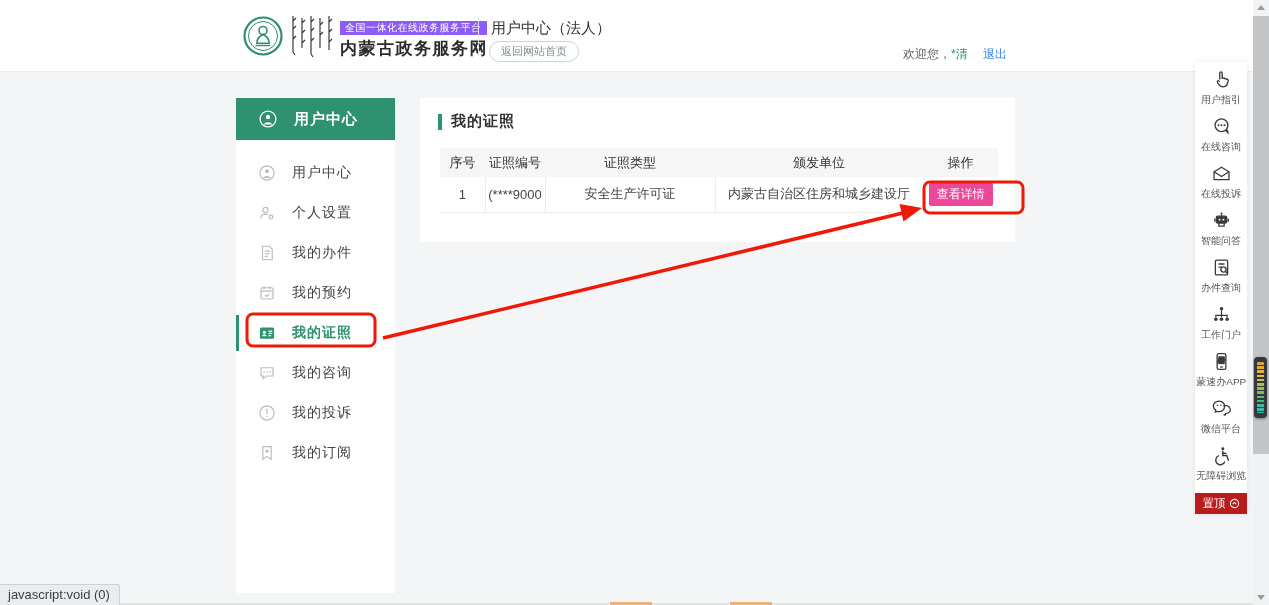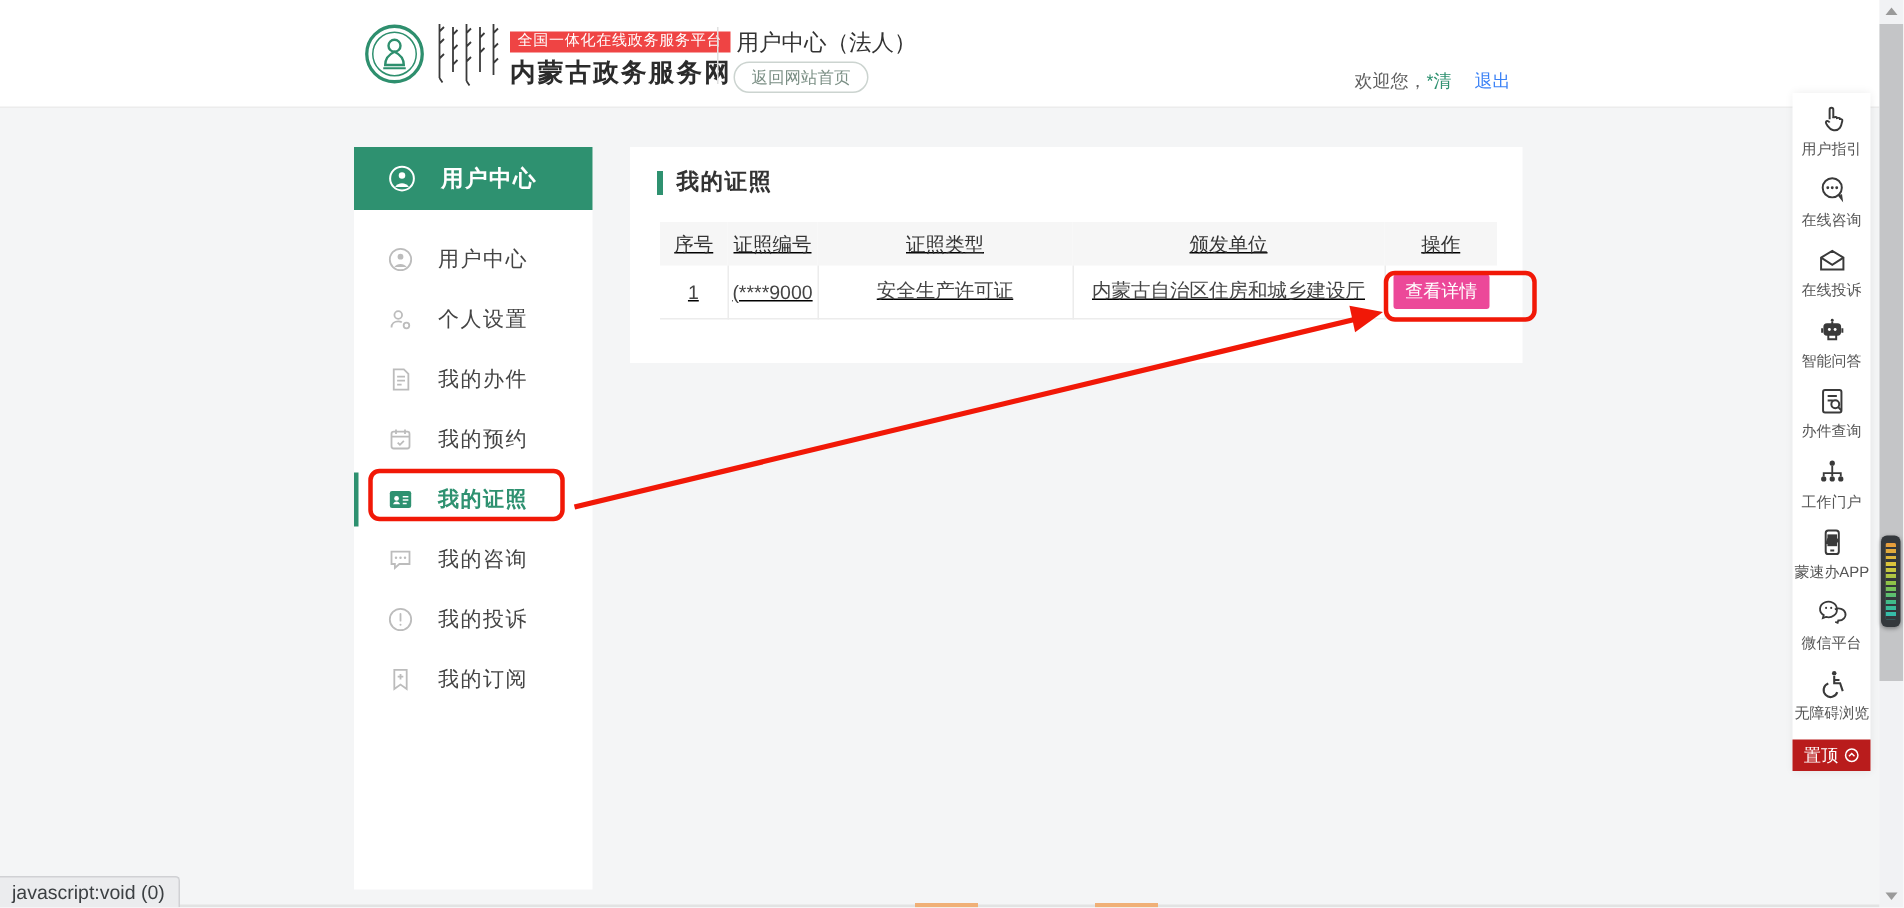--- a/index.html
+++ b/index.html
@@ -4,21 +4,21 @@
 <style>
   * { margin:0; padding:0; box-sizing:border-box; }
   html,body { width:1269px; height:605px; }
   body { font-family:"Liberation Sans", sans-serif; }
   .screen { position:relative; width:1269px; height:605px; background:#f4f5f6; overflow:hidden; }
 
   
   .header { position:absolute; left:0; top:0; width:1253px; height:72px; background:#fff; border-bottom:1px solid #ececec; }
   .emblem { position:absolute; left:243px; top:16px; width:40px; height:40px; }
   .mongolian { position:absolute; left:288px; top:13px; width:48px; height:48px; color:#3a3a3a; }
-  .plat-badge { position:absolute; left:340px; top:21px; background:#ef4444; color:#fff; font-size:10px; line-height:14px; padding:0 5px; letter-spacing:.5px; }
+  .plat-badge { position:absolute; left:340px; top:21px; background:#8b5cf6; color:#fff; font-size:10px; line-height:14px; padding:0 5px; letter-spacing:.5px; }
   .site-name { position:absolute; left:340px; top:37px; font-size:17px; font-weight:bold; color:#2b2b2b; letter-spacing:1.5px; }
   .hdr-divider { position:absolute; left:478px; top:18px; width:1px; height:38px; background:#e0e0e0; }
   .page-title { position:absolute; left:491px; top:19px; font-size:15px; color:#333; }
   .back-home { position:absolute; left:489px; top:41px; font-size:11px; color:#7b8f85; border:1px solid #ccd4d0; border-radius:11px; padding:2px 11px; background:#fff; cursor:pointer; }
   .welcome { position:absolute; left:903px; top:46px; font-size:12px; color:#5f5f5f; white-space:nowrap; }
   .welcome .uname { color:#2e9170; }
   .welcome .logout { color:#3b82f6; margin-left:12px; cursor:pointer; }
 
   
   .sidebar { position:absolute; left:236px; top:98px; width:159px; height:495px; background:#fff; }
@@ -33,21 +33,21 @@
   .sb-item.selected { color:#2e9170; }
   .sb-item.selected .ic { color:#2e9170; }
   .sb-item.selected .lbl { font-weight:bold; }
   .sb-accent { position:absolute; left:0; top:315px; width:3px; height:36px; background:#2e9170; }
 
   
   .main-card { position:absolute; left:420px; top:98px; width:595px; height:144px; background:#fff; }
   .sec-title { position:absolute; left:18px; top:14px; display:flex; align-items:center; }
   .sec-bar { width:4px; height:16px; background:#2e9170; margin-right:9px; }
   .sec-text { font-size:15px; font-weight:bold; color:#333; letter-spacing:1px; }
-  .table { position:absolute; left:20px; top:50px; width:558px; border-collapse:collapse; table-layout:fixed;text-decoration:underline; }
+  .table { position:absolute; left:20px; top:50px; width:558px; border-collapse:collapse; table-layout:fixed; }
   .table th { background:#f6f6f6; font-size:13px; font-weight:normal; color:#333; height:29px; text-align:center; }
   .table td { font-size:13px; color:#444; height:35px; text-align:center; border-bottom:1px solid #ececec; border-right:1px solid #ececec; }
   .table td:last-child { border-right:none; }
   .col-seq{width:45px}.col-no{width:60px}.col-type{width:170px}.col-issuer{width:208px}.col-op{width:75px}
   .detail-btn { background:#ec4899; color:#fff; border:none; font-size:12px; padding:3px 8px; border-radius:2px; cursor:pointer; font-family:inherit; }
 
   
   .right-panel { position:absolute; left:1195px; top:62px; width:52px; height:452px; background:#fff; box-shadow:0 0 6px rgba(0,0,0,.08); display:flex; flex-direction:column; align-items:center; padding-top:7px; }
   .rp-item { width:44px; height:47px; display:flex; flex-direction:column; align-items:center; justify-content:flex-start; cursor:pointer; color:#3a3a3a; }
   .rp-item svg { width:21px; height:21px; }

